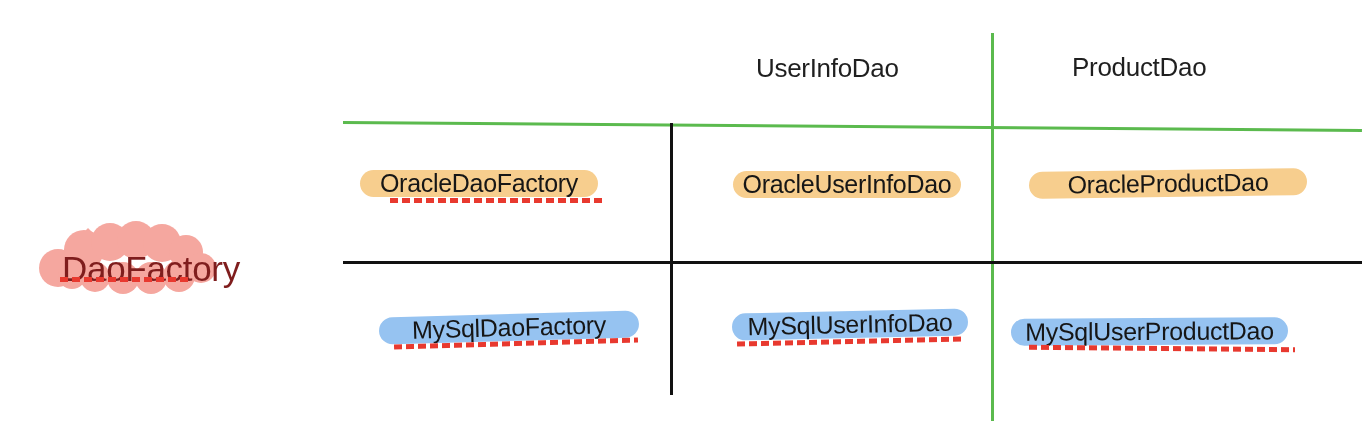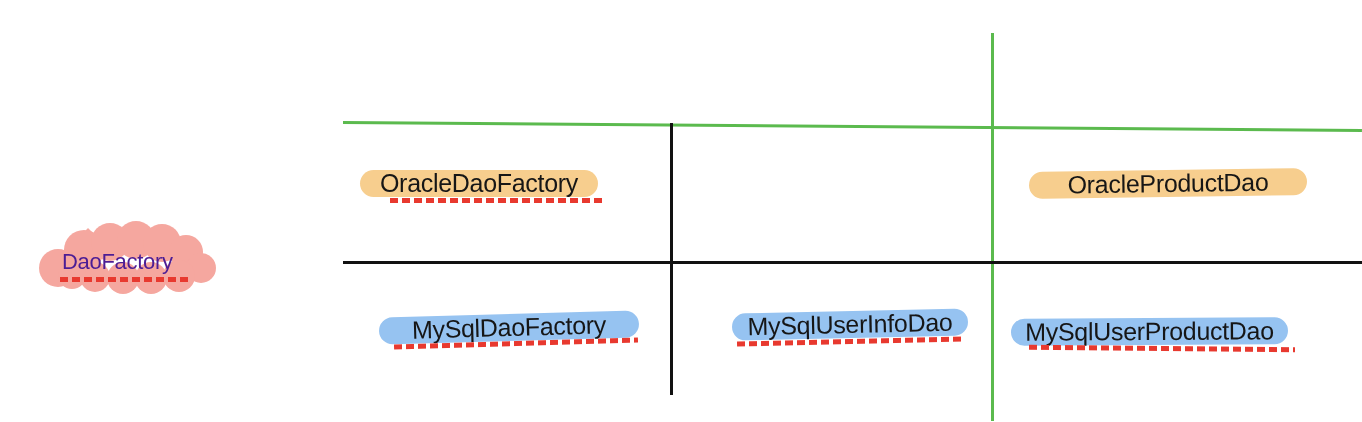--- a/index.html
+++ b/index.html
@@ -48,33 +48,35 @@
   }
   .d-r1c1{left:390px;top:198px;width:212px;}
   .d-r2c1{left:394px;top:341px;width:244px;transform:rotate(-1.6deg);}
   .d-r2c2{left:737px;top:339px;width:226px;transform:rotate(-1.3deg);}
   .d-r2c3{left:1029px;top:346px;width:266px;transform:rotate(0.5deg);}
   .d-cloud{left:60px;top:277px;width:130px;}
 
   .cloud-svg{position:absolute;left:36px;top:220px;width:186px;height:74px;}
   .cloud-label{
     position:absolute;left:62px;top:249px;
-    font-size:22px;color:#4c1d95;letter-spacing:-0.3px;white-space:nowrap;
+    font-size:35px;color:#7f1d1d;letter-spacing:-0.3px;white-space:nowrap;
   }
 </style>
 </head>
 <body>
 
 <div class="canvas">
 
   <div class="gline green-h"></div>
   <div class="gline green-v"></div>
   <div class="bline black-h"></div>
   <div class="bline black-v"></div>
 
+  <div class="col-header hdr-1">UserInfoDao</div>
+  <div class="col-header hdr-2">ProductDao</div>
 
   <svg class="cloud-svg" viewBox="0 0 186 74">
     <g fill="#f5a79f">
       <polygon points="10,52 52,8 70,26 30,58"></polygon>
       <circle cx="22" cy="48" r="19"></circle>
       <circle cx="48" cy="30" r="20"></circle>
       <circle cx="74" cy="22" r="19"></circle>
       <circle cx="100" cy="20" r="19"></circle>
       <circle cx="126" cy="23" r="19"></circle>
       <circle cx="150" cy="32" r="17"></circle>
@@ -87,20 +89,23 @@
     </g>
   </svg>
   <div class="cloud-label">DaoFactory</div>
   <div class="dots d-cloud"></div>
 
   <div class="pill orange p-r1c1">
     <span>OracleDaoFactory</span>
   </div>
   <div class="dots d-r1c1"></div>
 
+  <div class="pill orange p-r1c2">
+    <span>OracleUserInfoDao</span>
+  </div>
 
   <div class="pill orange p-r1c3">
     <span>OracleProductDao</span>
   </div>
 
   <div class="pill blue p-r2c1">
     <span>MySqlDaoFactory</span>
   </div>
   <div class="dots d-r2c1"></div>
 

